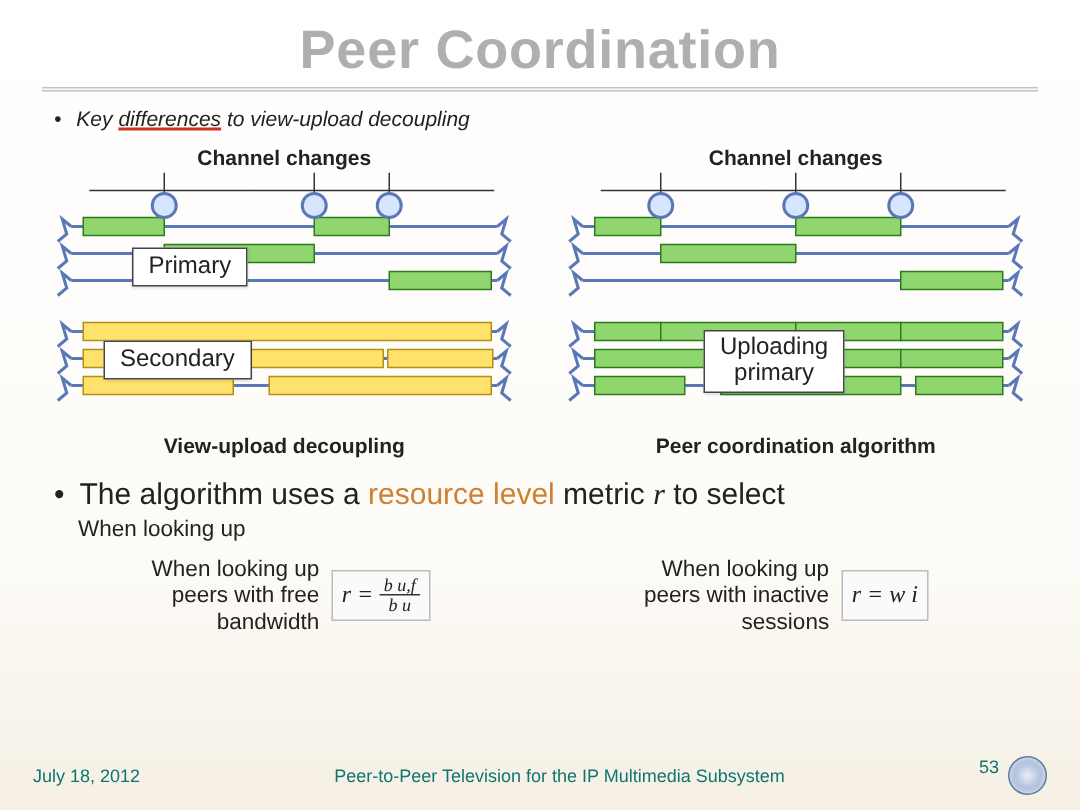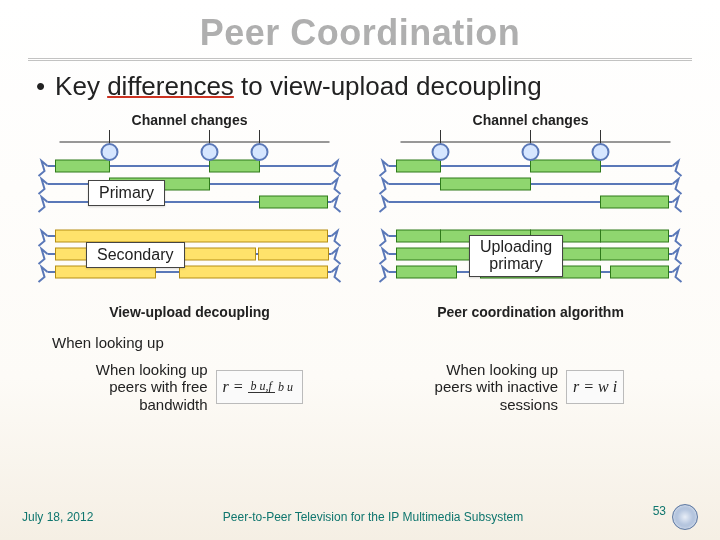--- a/index.html
+++ b/index.html
@@ -20,22 +20,23 @@
     margin-top: 12px;
     letter-spacing: 0.5px;
   }
   .title-rule {
     border: none;
     border-top: 3px double #888;
     margin: 4px 28px 10px 28px;
     opacity: 0.5;
   }
   .bullet-main {
-    font-size: 26px;
+    font-size: 14px;
     margin: 6px 36px 10px 36px;
+    font-style: italic;
   }
   .bullet-main .bul { margin-right: 10px; }
   .diff { text-decoration: underline; text-decoration-color: #cc3322; text-decoration-thickness: 2px; }
   .diagrams {
     display: flex;
     justify-content: space-between;
     padding: 0 28px;
     gap: 18px;
   }
   .dcol {
@@ -99,21 +100,21 @@
     padding: 2px 6px;
     font-family: 'Times New Roman', serif;
     font-style: italic;
     font-size: 16px;
     display: flex;
     align-items: center;
     min-height: 34px;
   }
   .frac {
     display: inline-flex;
-    flex-direction: row;
+    flex-direction: column;
     align-items: center;
     font-size: 12px;
     line-height: 1;
     margin-left: 4px;
   }
   .frac .num { border-bottom: 1px solid #333; padding: 0 3px; }
   .frac .den { padding: 0 3px; }
   .footer {
     position: absolute;
     bottom: 10px;
@@ -187,21 +188,21 @@
         <rect x="26" y="118" width="200" height="12" fill="#ffe26b" stroke="#b58e14"></rect>
         <rect x="229" y="118" width="70" height="12" fill="#ffe26b" stroke="#b58e14"></rect>
         <rect x="26" y="136" width="100" height="12" fill="#ffe26b" stroke="#b58e14"></rect>
         <rect x="150" y="136" width="148" height="12" fill="#ffe26b" stroke="#b58e14"></rect>
 
         <circle cx="80" cy="22" r="8" fill="#d6e6ff" stroke="#5a78b8" stroke-width="2"></circle>
         <circle cx="180" cy="22" r="8" fill="#d6e6ff" stroke="#5a78b8" stroke-width="2"></circle>
         <circle cx="230" cy="22" r="8" fill="#d6e6ff" stroke="#5a78b8" stroke-width="2"></circle>
       </svg>
       <div class="boxlabel" style="left:60px; top:50px;">Primary</div>
-      <div class="boxlabel" style="left:58px; top:112px;">Secondary</div>
+      <div class="boxlabel" style="left:41px; top:112px;">Secondary</div>
     </div>
     <div class="caption">View-upload decoupling</div>
   </div>
 
   <div class="dcol">
     <div class="chlabel">Channel changes</div>
     <div class="diagram">
       <svg width="100%" height="100%" viewBox="0 0 320 170">
         <line x1="70" y1="0" x2="70" y2="22" stroke="#333"></line>
         <line x1="160" y1="0" x2="160" y2="22" stroke="#333"></line>
@@ -248,20 +249,21 @@
         <circle cx="230" cy="22" r="8" fill="#d6e6ff" stroke="#5a78b8" stroke-width="2"></circle>
       </svg>
       <div class="boxlabel" style="left:100px; top:105px; line-height:1.05; white-space:pre;text-align:center;">Uploading
 primary</div>
     </div>
     <div class="caption">Peer coordination algorithm</div>
   </div>
 </div>
 
 <div class="body-bullets">
+  <div class="line"><span class="bul">•</span><span>The algorithm uses a </span><span class="cap-col">resource level</span><span> metric </span><span class="ital">r</span><span> to select</span></div>
   <div class="line" style="position:relative; margin-left:24px;">
     <span style="position:absolute; left:-8px; top:0; font-size:15px;">When looking up</span>
     <span style="visibility:hidden;">peers</span>
   </div>
 </div>
 
 <div class="formulas">
   <div class="fcol">
     <div class="ftext" style="white-space:pre;">When looking up
 peers with free

